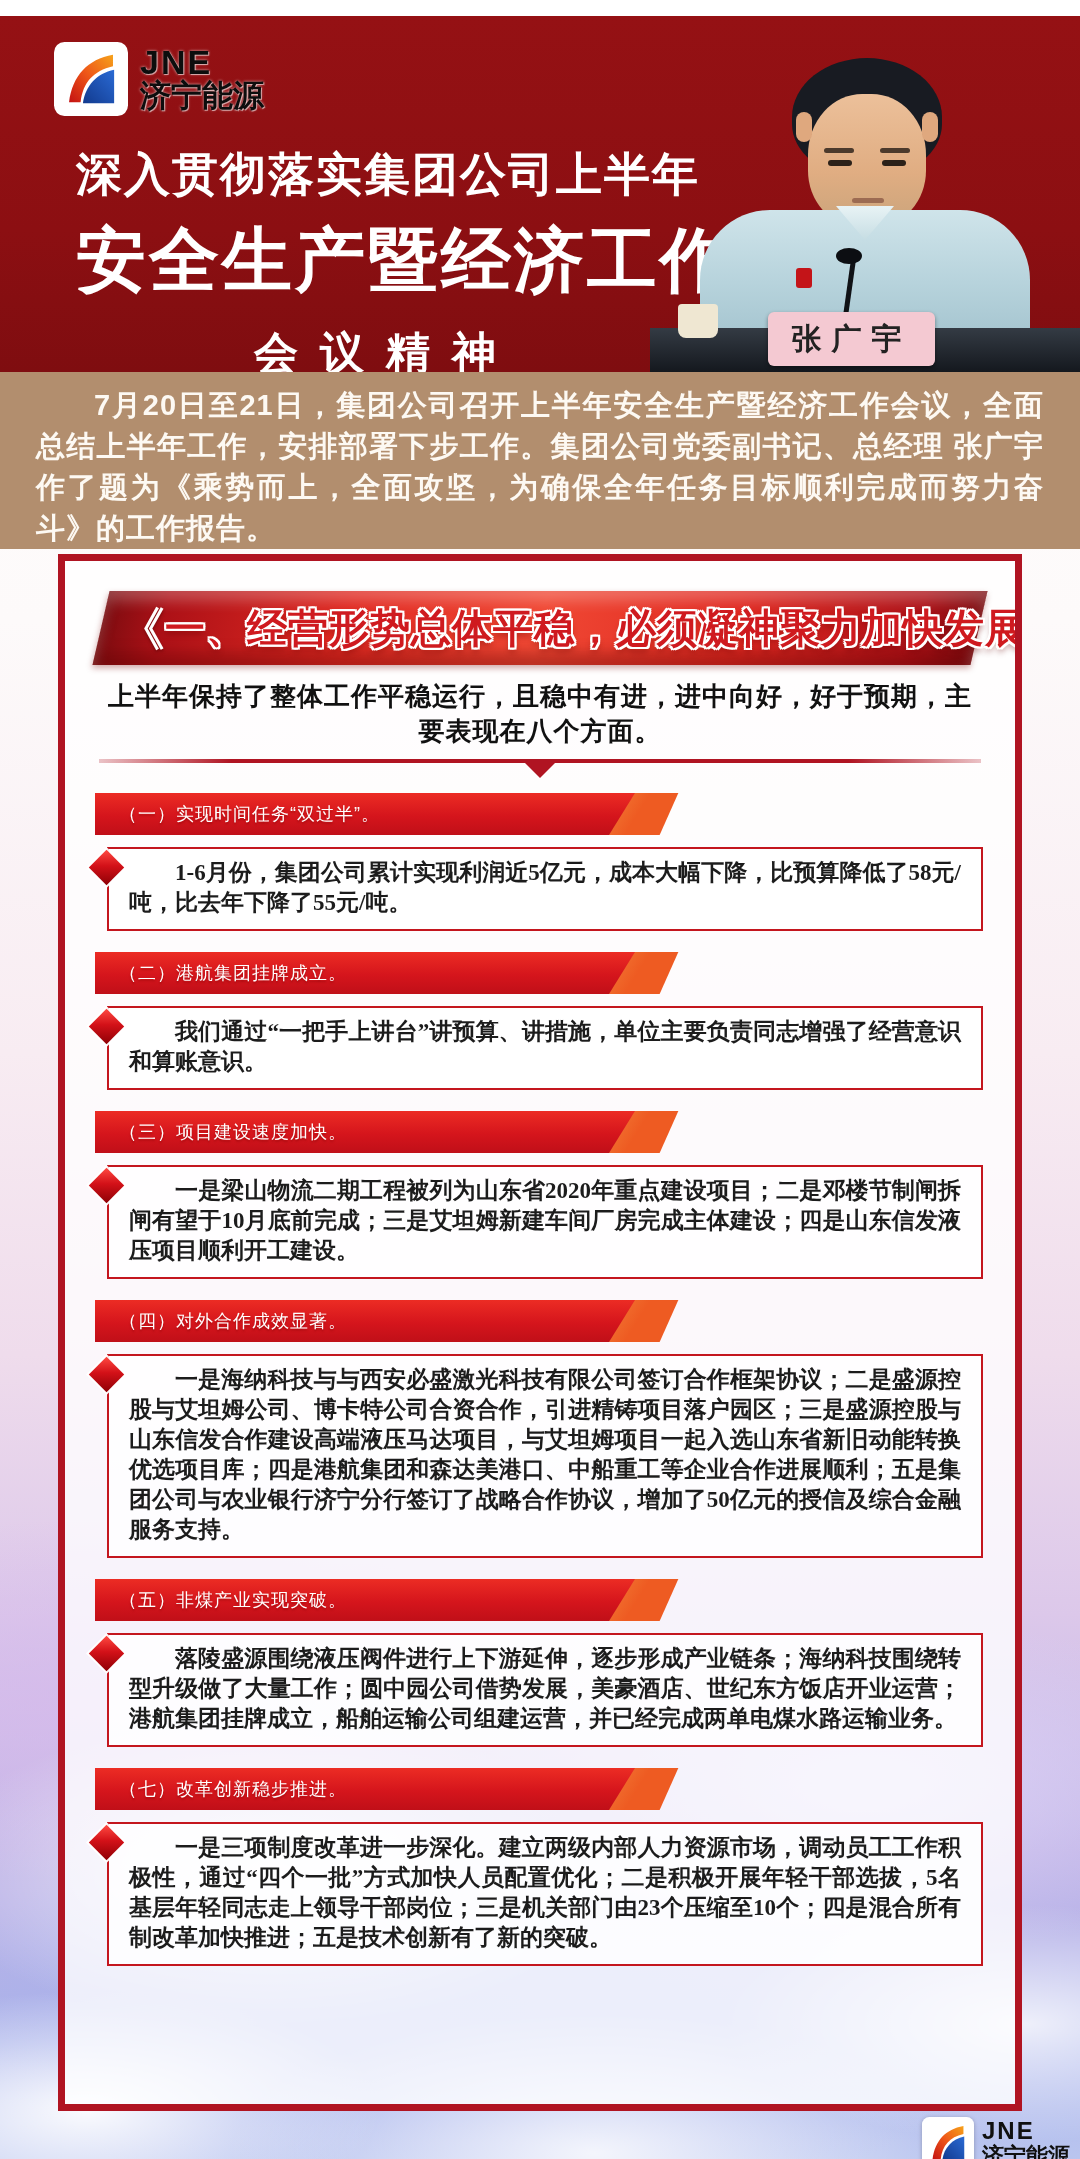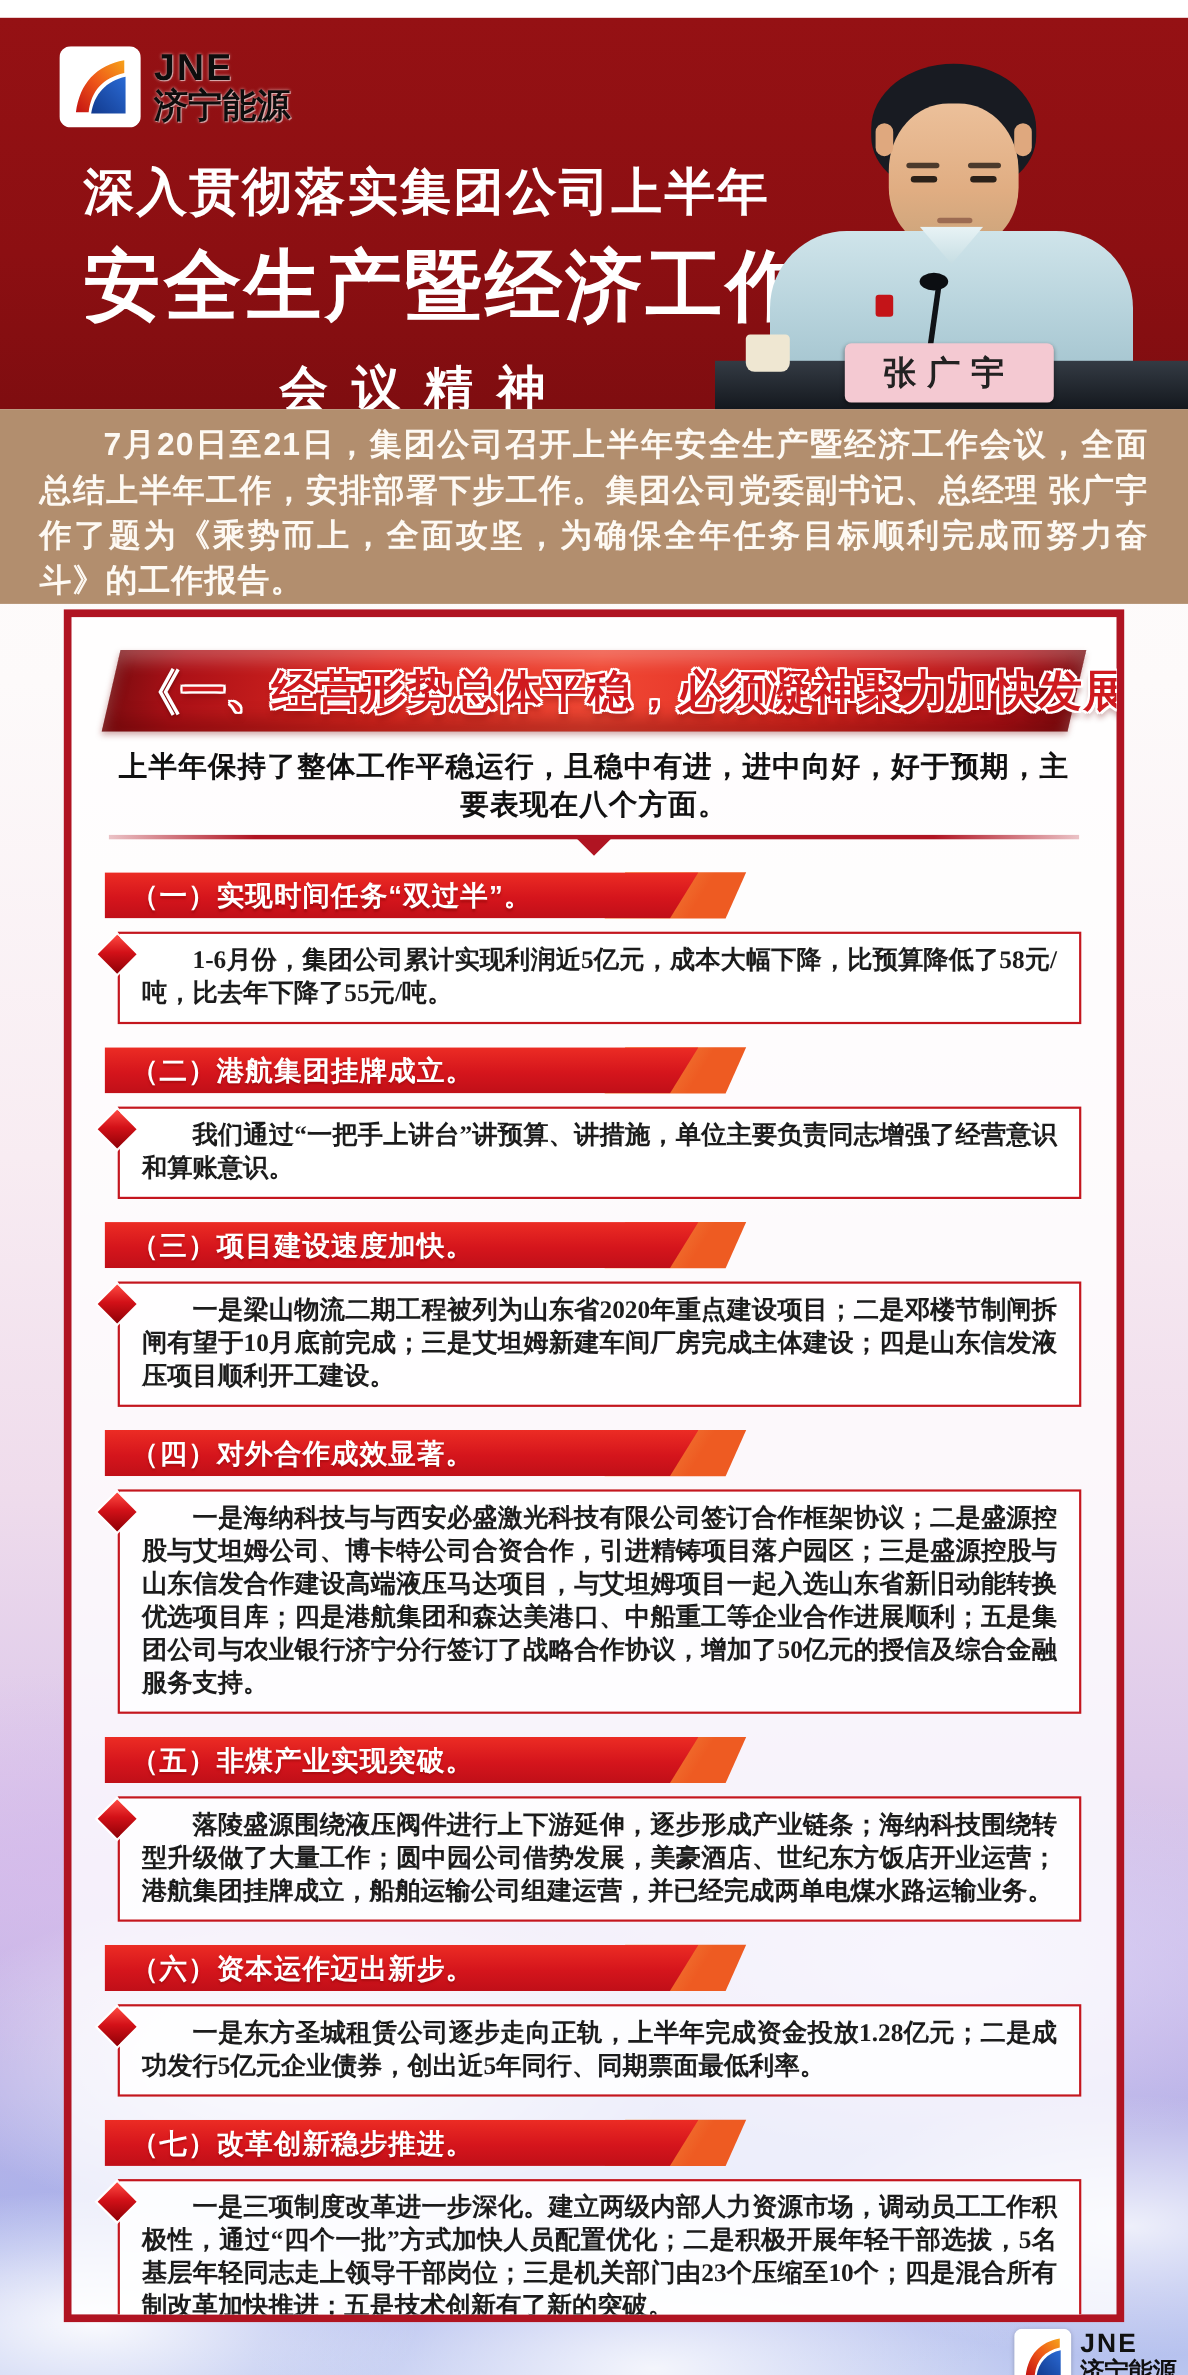--- a/index.html
+++ b/index.html
@@ -51,21 +51,21 @@
   .p-shirt { position:absolute; left:50px; top:168px; width:330px; height:132px;
     background:linear-gradient(180deg,#cfe4ea 0%,#b7d3dc 55%,#a4c4cf 100%);
     border-radius:70px 70px 10px 10px; }
   .p-collar { position:absolute; left:136px; top:-4px; width:58px; height:34px;
     background:linear-gradient(180deg,#e8f3f5,#c6dde3); clip-path:polygon(0 0,100% 0,50% 100%); }
   .p-badge { position:absolute; left:96px; top:58px; width:16px; height:20px; background:#c41418; border-radius:3px; }
   .p-desk { position:absolute; left:0; bottom:0; width:430px; height:44px;
     background:linear-gradient(180deg,#343b44,#14181e); }
   .p-mic-stem { position:absolute; left:196px; bottom:40px; width:5px; height:74px; background:#101216; transform:rotate(8deg); }
   .p-mic-head { position:absolute; left:186px; bottom:108px; width:26px; height:16px; background:#0c0e12; border-radius:50%; }
-  .p-plate { position:absolute; left:118px; bottom:6px; width:190px; height:54px; background:#f4c9d2;
+  .p-plate { position:absolute; left:118px; bottom:6px; width:167px; height:54px; background:#f4c9d2;
     border-radius:6px; display:flex; align-items:center; justify-content:center;
     box-shadow:0 2px 4px rgba(0,0,0,.4); }
   .p-plate span { font-size:30px; font-weight:700; color:#222; letter-spacing:10px; }
   .p-cup { position:absolute; left:28px; bottom:34px; width:40px; height:34px; background:#efe7d2; border-radius:4px 4px 8px 8px; }
 
   
   .intro-band {
     position:absolute; left:0; top:356px; width:1080px; height:177px;
     background:#b28e6e; padding:13px 36px 0 36px; overflow:hidden;
   }
@@ -104,21 +104,21 @@
   .sections { display:flex; flex-direction:column; }
   .section { margin-bottom:21px; }
 
   .ribbon-wrap { position:relative; width:fit-content; min-width:540px; margin-bottom:12px; height:42px; }
   .ribbon-tail { position:absolute; right:-34px; top:0; width:110px; height:42px;
     background:linear-gradient(100deg,#f59a4a,#ee5b22 70%); transform:skewX(-24deg); }
   .ribbon-main { position:relative; height:42px; display:flex; align-items:center;
     background:linear-gradient(180deg,#ec2c24 0%,#d5151c 55%,#c00f18 100%);
     clip-path:polygon(0 0,100% 0,calc(100% - 26px) 100%,0 100%);
     padding:0 60px 0 24px; }
-  .ribbon-main span { color:#ffffff; font-size:25px; font-weight:700; letter-spacing:1px; white-space:nowrap;
+  .ribbon-main span { color:#ffffff; font-size:18px; font-weight:400; letter-spacing:1px; white-space:nowrap;
     text-shadow:0 2px 2px rgba(120,0,0,.4);text-align:right; }
 
   .box { position:relative; border:2px solid #c4161e; background:rgba(255,255,255,.82);
     margin-left:12px; margin-right:2px; padding:9px 20px 11px 20px;font-family:Liberation Serif, serif; }
   .box p { font-size:23px; line-height:30px; font-weight:700; color:#1c1c1c; text-align:justify; text-indent:2em; }
   .diamond { position:absolute; left:-15px; top:6px; width:25px; height:25px; transform:rotate(45deg);
     background:linear-gradient(135deg,#ff4a42 0%,#d31118 45%,#8e0006 100%);
     box-shadow:0 0 0 2px rgba(255,255,255,.95); }
 
   
@@ -269,32 +269,20 @@
       <div class="ribbon-main">
         <span>（五）非煤产业实现突破。</span>
       </div>
     </div>
     <div class="box">
       <div class="diamond"></div>
       <p>落陵盛源围绕液压阀件进行上下游延伸，逐步形成产业链条；海纳科技围绕转型升级做了大量工作；圆中园公司借势发展，美豪酒店、世纪东方饭店开业运营；港航集团挂牌成立，船舶运输公司组建运营，并已经完成两单电煤水路运输业务。</p>
     </div>
   </div>
 
-  <div class="section">
-    <div class="ribbon-wrap">
-      <div class="ribbon-tail"></div>
-      <div class="ribbon-main">
-        <span>（六）资本运作迈出新步。</span>
-      </div>
-    </div>
-    <div class="box">
-      <div class="diamond"></div>
-      <p>一是东方圣城租赁公司逐步走向正轨，上半年完成资金投放1.28亿元；二是成功发行5亿元企业债券，创出近5年同行、同期票面最低利率。</p>
-    </div>
-  </div>
 
   <div class="section">
     <div class="ribbon-wrap">
       <div class="ribbon-tail"></div>
       <div class="ribbon-main">
         <span>（七）改革创新稳步推进。</span>
       </div>
     </div>
     <div class="box">
       <div class="diamond"></div>

